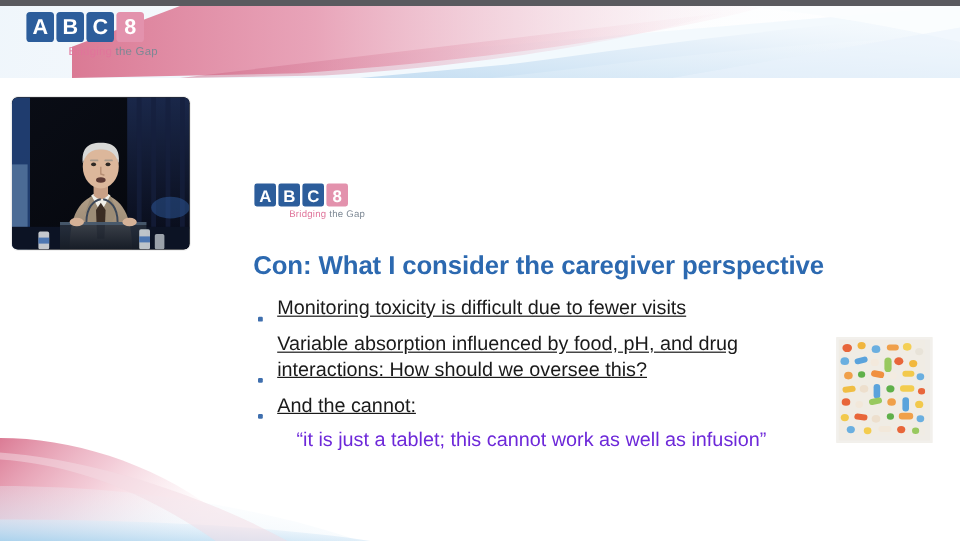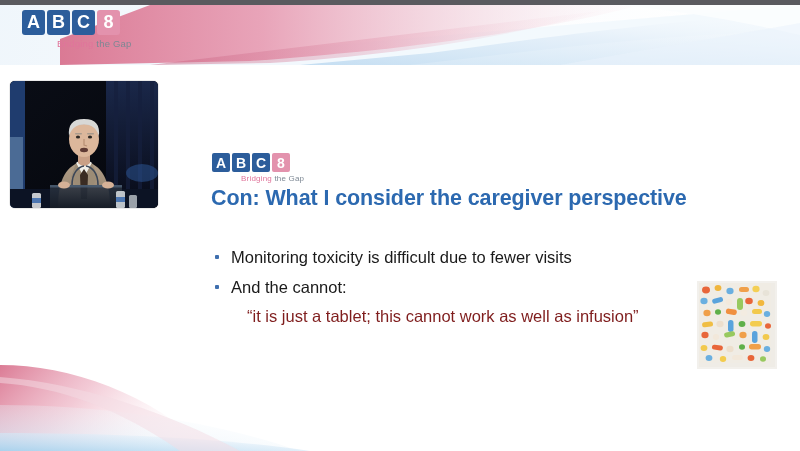--- a/index.html
+++ b/index.html
@@ -105,56 +105,57 @@
   .slide-logo .logo-tile {
     width: 18px; height: 19px;
     font-size: 14px;
     border-radius: 2px;
   }
   .slide-logo .logo-tag { padding-left: 14px; font-size: 8px; margin-top: 2px; }
 
   
   .slide-title {
     position: absolute;
-    left: 211px; top: 121px;
+    left: 211px; top: 144px;
     width: 560px;
     font-size: 21.5px;
     font-weight: bold;
     color: #2c69b0;
     letter-spacing: -0.1px;
     z-index: 15;
   }
 
   
   .bullets {
     position: absolute;
     left: 211px; top: 182px;
     width: 470px;
     z-index: 15;
   }
   .bullet {
     display: flex;
-    align-items: flex-start;
+    align-items: flex-end;
     margin-bottom: 9px;
     font-size: 16.5px;
     color: #1a1a1a;
     line-height: 1.28;
+    text-decoration: underline;
   }
   .bullet .dot {
     flex: 0 0 auto;
     width: 4px; height: 4px;
     background: #3f6fae;
     margin: 8px 12px 0 4px;
     border-radius: 1px;
   }
   .bullet .btext { flex: 1 1 auto; }
   .quote-line {
     margin: 6px 0 0 36px;
     font-size: 16.5px;
-    color: #7f1d1d;
+    color: #6d28d9;
     white-space: nowrap;
   }
 
   
   .pills-photo {
     position: absolute;
     left: 697px; top: 216px;
     width: 76px; height: 84px;
     border: 2px solid #f2f0ec;
     background: #efece6;
@@ -256,20 +257,24 @@
 
     <div class="slide-title">Con: What I consider the caregiver perspective</div>
 
     <div class="bullets">
       <div class="bullet">
         <span class="dot"></span>
         <span class="btext">Monitoring toxicity is difficult due to fewer visits</span>
       </div>
       <div class="bullet">
         <span class="dot"></span>
+        <span class="btext">Variable absorption influenced by food, pH, and drug interactions: How should we oversee this?</span>
+      </div>
+      <div class="bullet">
+        <span class="dot"></span>
         <span class="btext">And the cannot:</span>
       </div>
       <div class="quote-line">“it is just a tablet; this cannot work as well as infusion”</div>
     </div>
 
     <div class="pills-photo">
       <svg width="72" height="80" viewBox="0 0 72 80">
         <rect x="0" y="0" width="72" height="80" fill="#f0ece4"></rect>
         <g>
           <ellipse cx="7" cy="7" rx="4" ry="3.4" fill="#e8663a"></ellipse>

